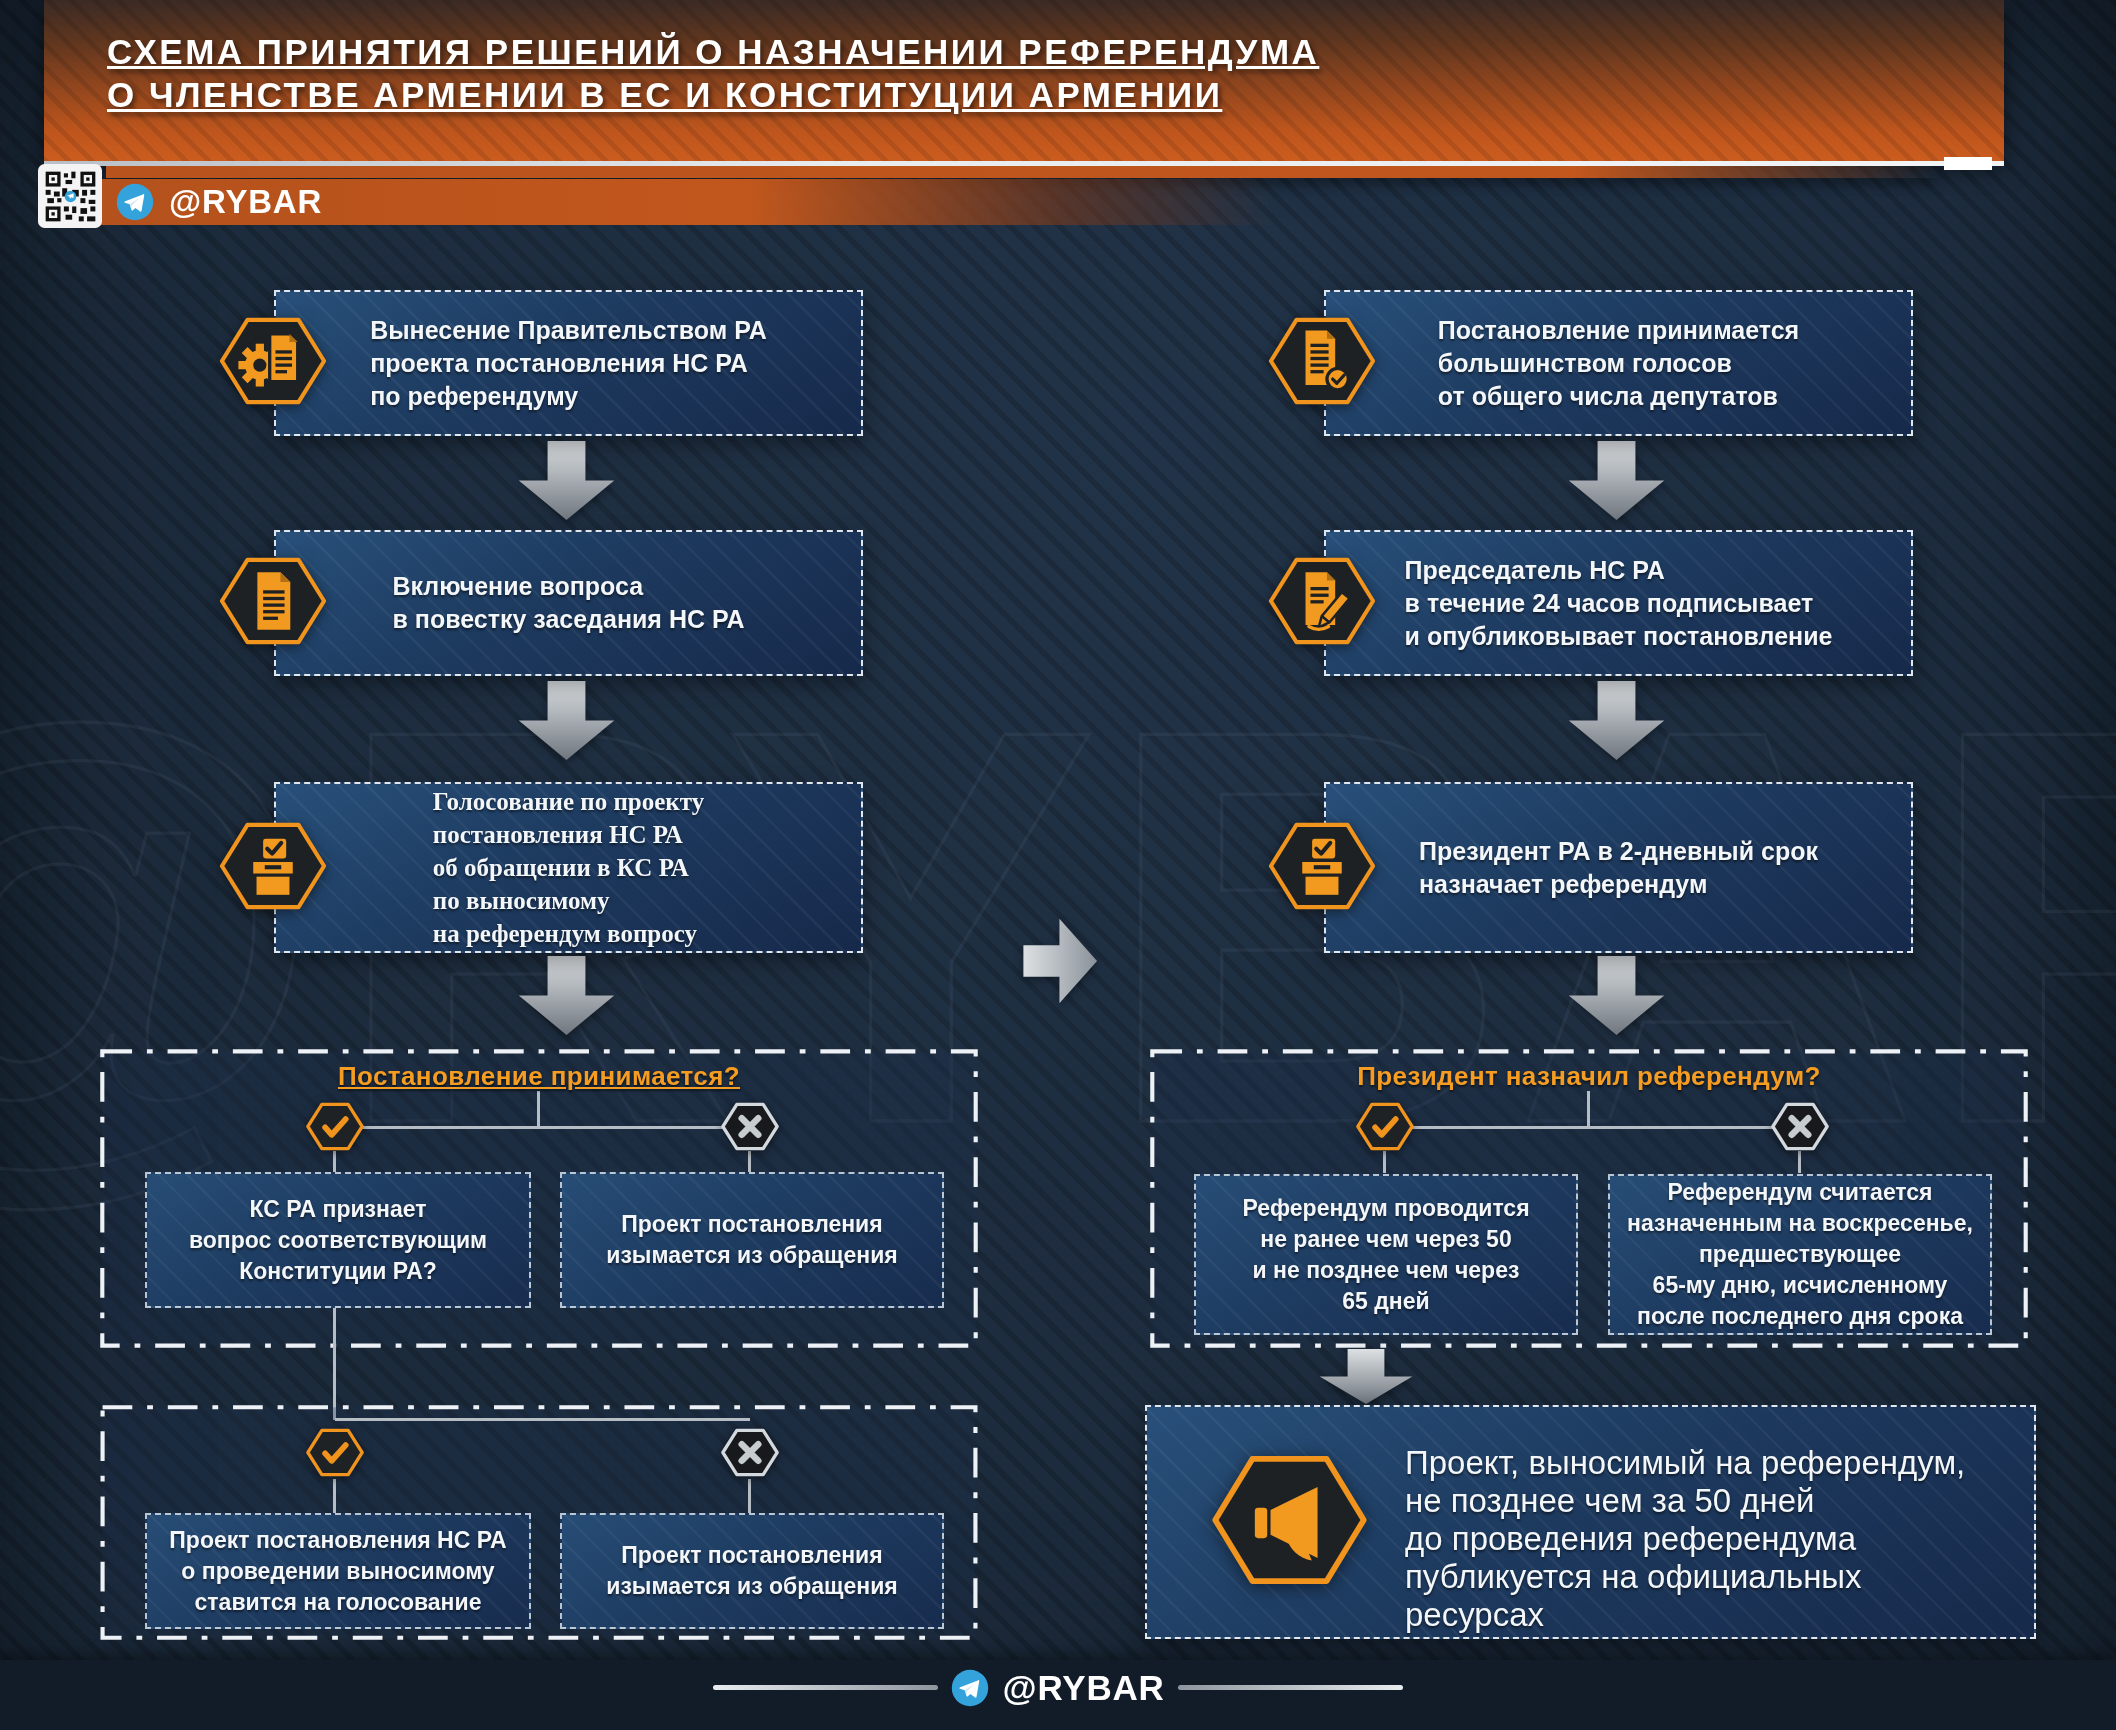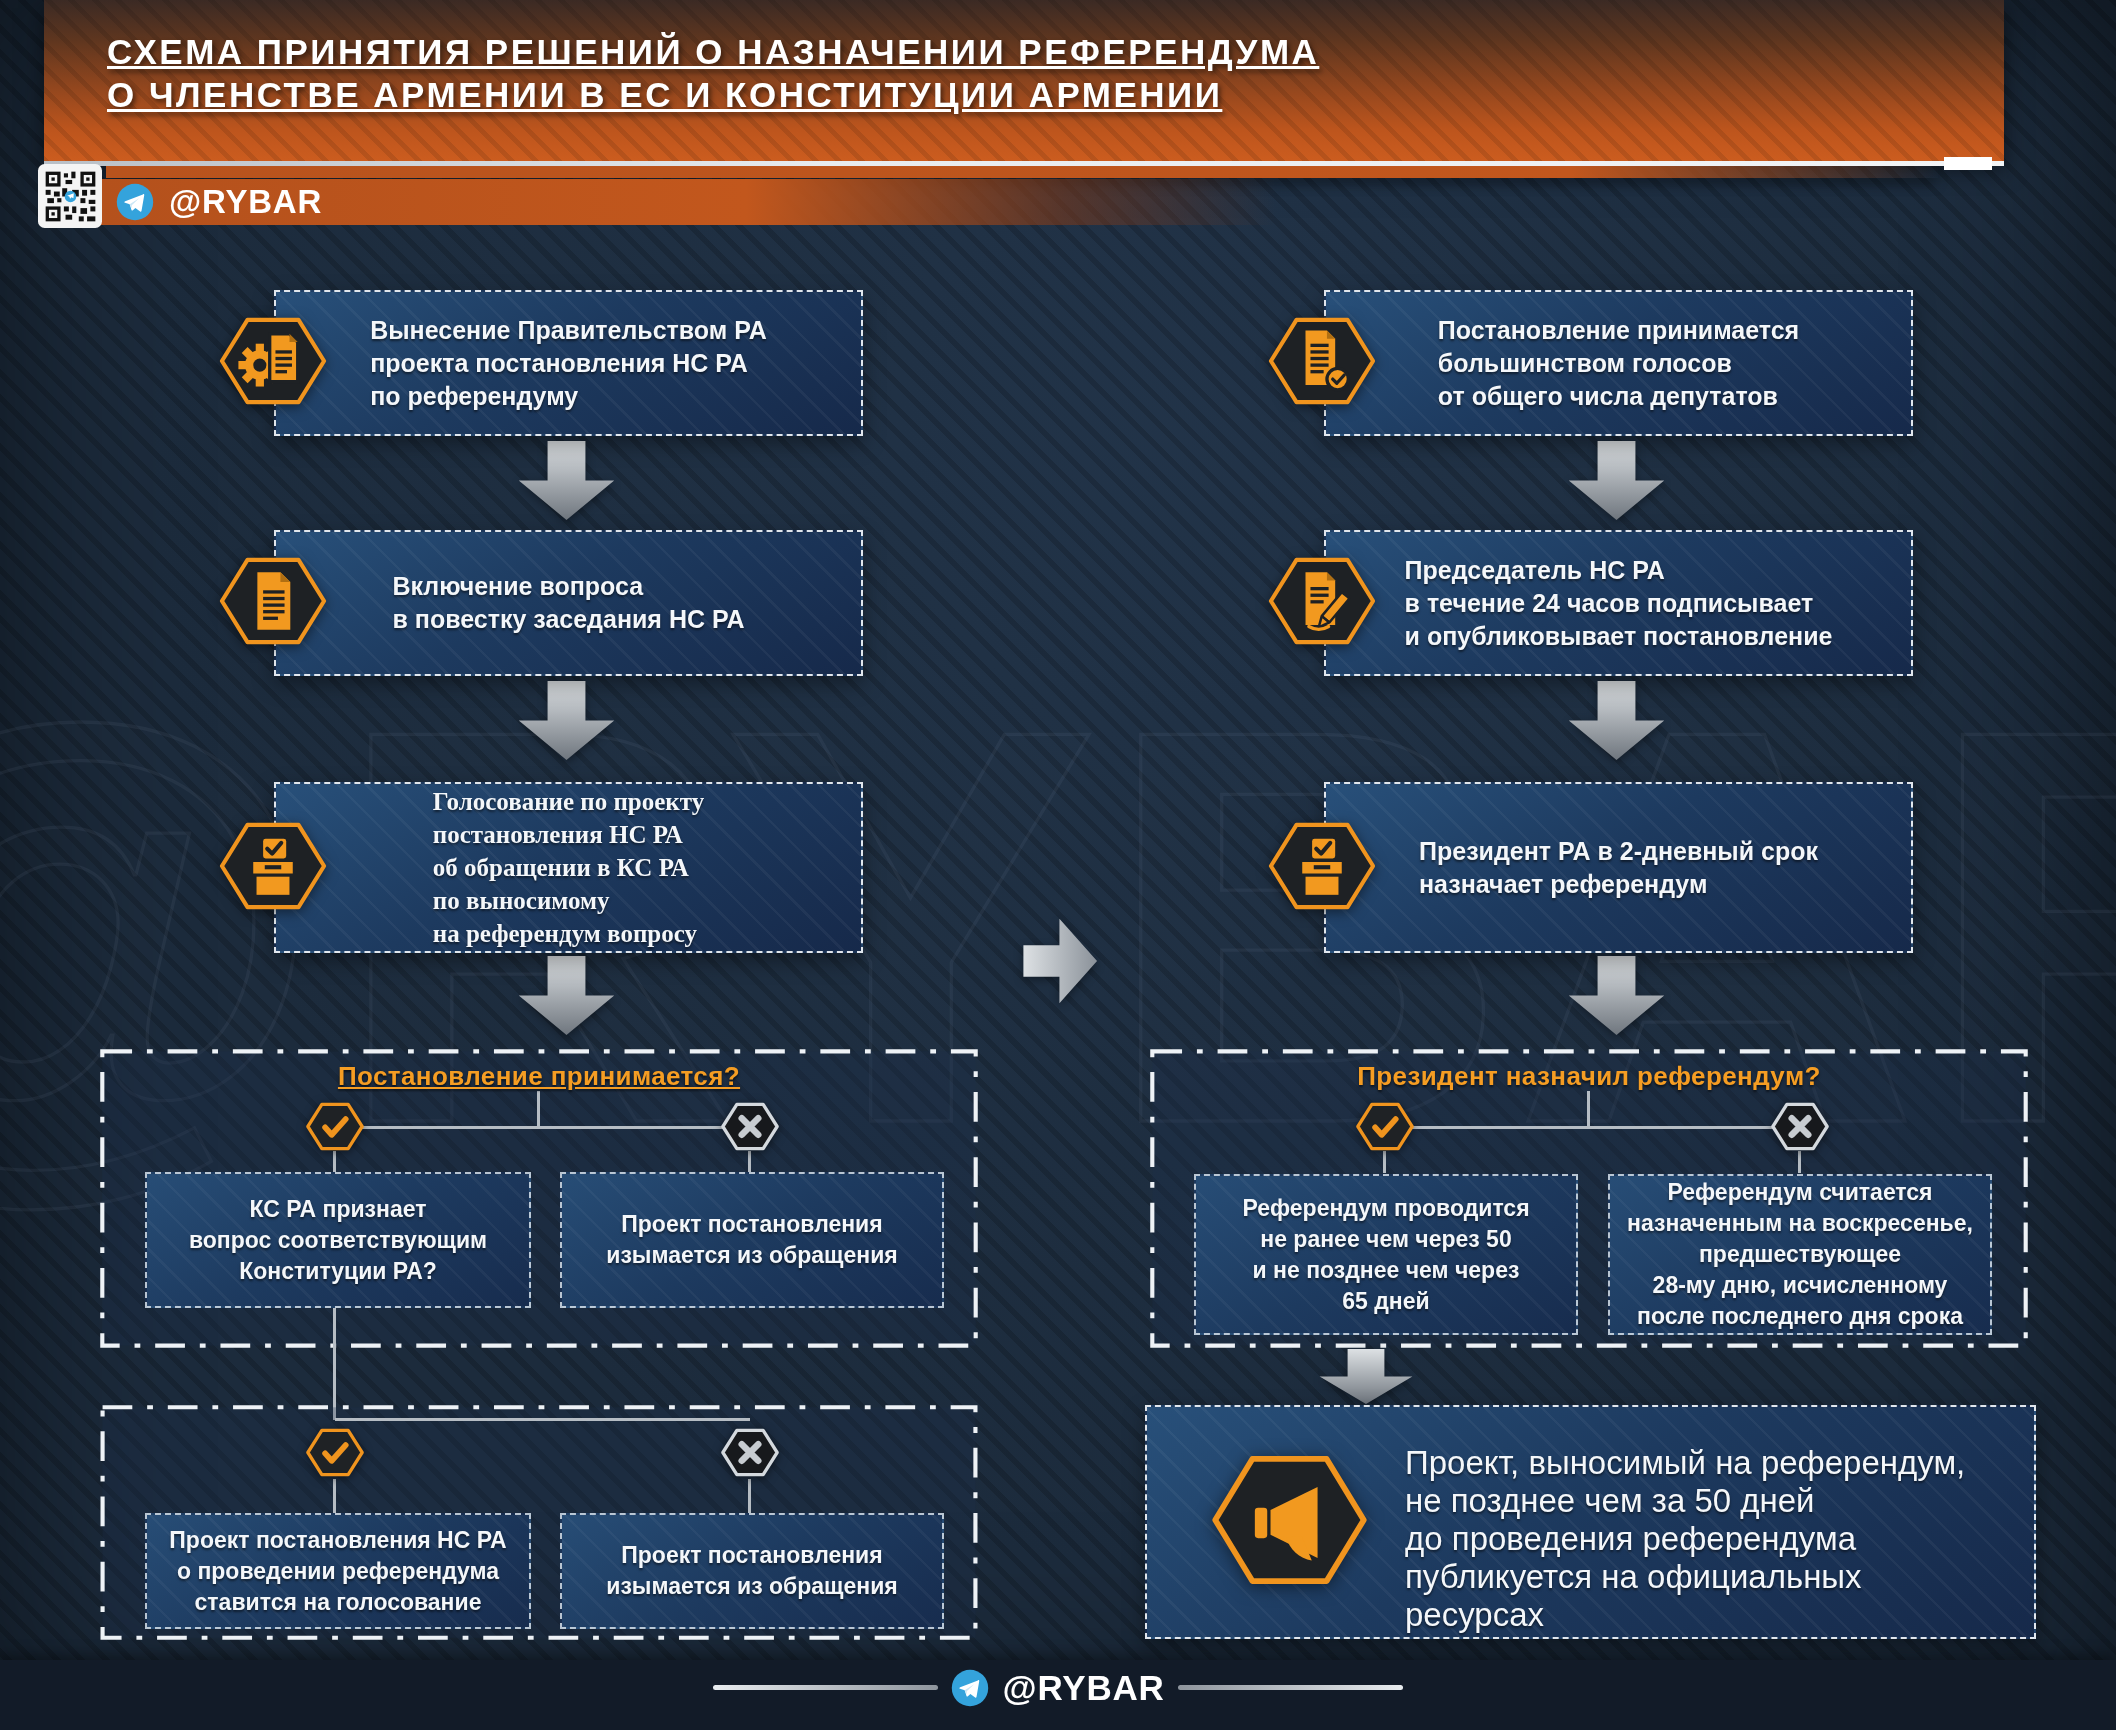--- a/index.html
+++ b/index.html
@@ -271,21 +271,21 @@
   <svg class="dhex" style="left:305px;top:1427px;" viewBox="0 0 72 62">
     <polygon points="3,31 20,4 52,4 69,31 52,58 20,58" fill="#1f2225" stroke="#f0941e" stroke-width="4" stroke-linejoin="round"></polygon>
     <path d="M24,32 l8,9 l17,-19" stroke="#f0941e" stroke-width="7" fill="none" stroke-linecap="round" stroke-linejoin="round"></path>
   </svg>
   <svg class="dhex" style="left:720px;top:1427px;" viewBox="0 0 72 62">
     <polygon points="3,31 20,4 52,4 69,31 52,58 20,58" fill="#17191c" stroke="#d4d9de" stroke-width="4" stroke-linejoin="round"></polygon>
     <path d="M26,21 L46,41 M46,21 L26,41" stroke="#c7ccd1" stroke-width="8" stroke-linecap="round"></path>
   </svg>
 
   <div class="sub-box" style="left:145px;top:1513px;width:382px;height:112px;">Проект постановления НС РА
-о проведении референдума
+о проведении выносимому
 ставится на голосование</div>
   <div class="sub-box" style="left:560px;top:1513px;width:380px;height:112px;">Проект постановления
 изымается из обращения</div>
 
   <svg class="arr" style="left:1022px;top:914px;width:78px;height:94px;" viewBox="0 0 96 120">
     <polygon points="0,40 46,40 46,6 94,60 46,114 46,80 0,80" fill="url(#gRight)"></polygon>
   </svg>
 
   <div class="step-box" style="left:1324px;top:290px;height:142px;">Постановление принимается
 большинством голосов
@@ -365,21 +365,21 @@
     <path d="M26,21 L46,41 M46,21 L26,41" stroke="#c7ccd1" stroke-width="8" stroke-linecap="round"></path>
   </svg>
 
   <div class="sub-box" style="left:1194px;top:1174px;width:380px;height:157px;">Референдум проводится
 не ранее чем через 50
 и не позднее чем через
 65 дней</div>
   <div class="sub-box" style="left:1608px;top:1174px;width:380px;height:157px;">Референдум считается
 назначенным на воскресенье,
 предшествующее
-28-му дню, исчисленному
+65-му дню, исчисленному
 после последнего дня срока</div>
 
   <svg class="arr" style="left:1318px;top:1349px;width:96px;height:55px;" viewBox="0 0 120 96" preserveAspectRatio="none">
       <polygon points="37,0 83,0 83,48 118,48 60,96 2,48 37,48" fill="url(#gDown)"></polygon>
     </svg>
 
   <div class="final-box"></div>
   <svg class="hexbig" style="left:1207px;top:1448px;" viewBox="0 0 200 174">
     <polygon points="10,87 55,13 145,13 190,87 145,161 55,161" fill="#1e2124" stroke="#f0941e" stroke-width="7" stroke-linejoin="round"></polygon>
     <g fill="#f2991f">

